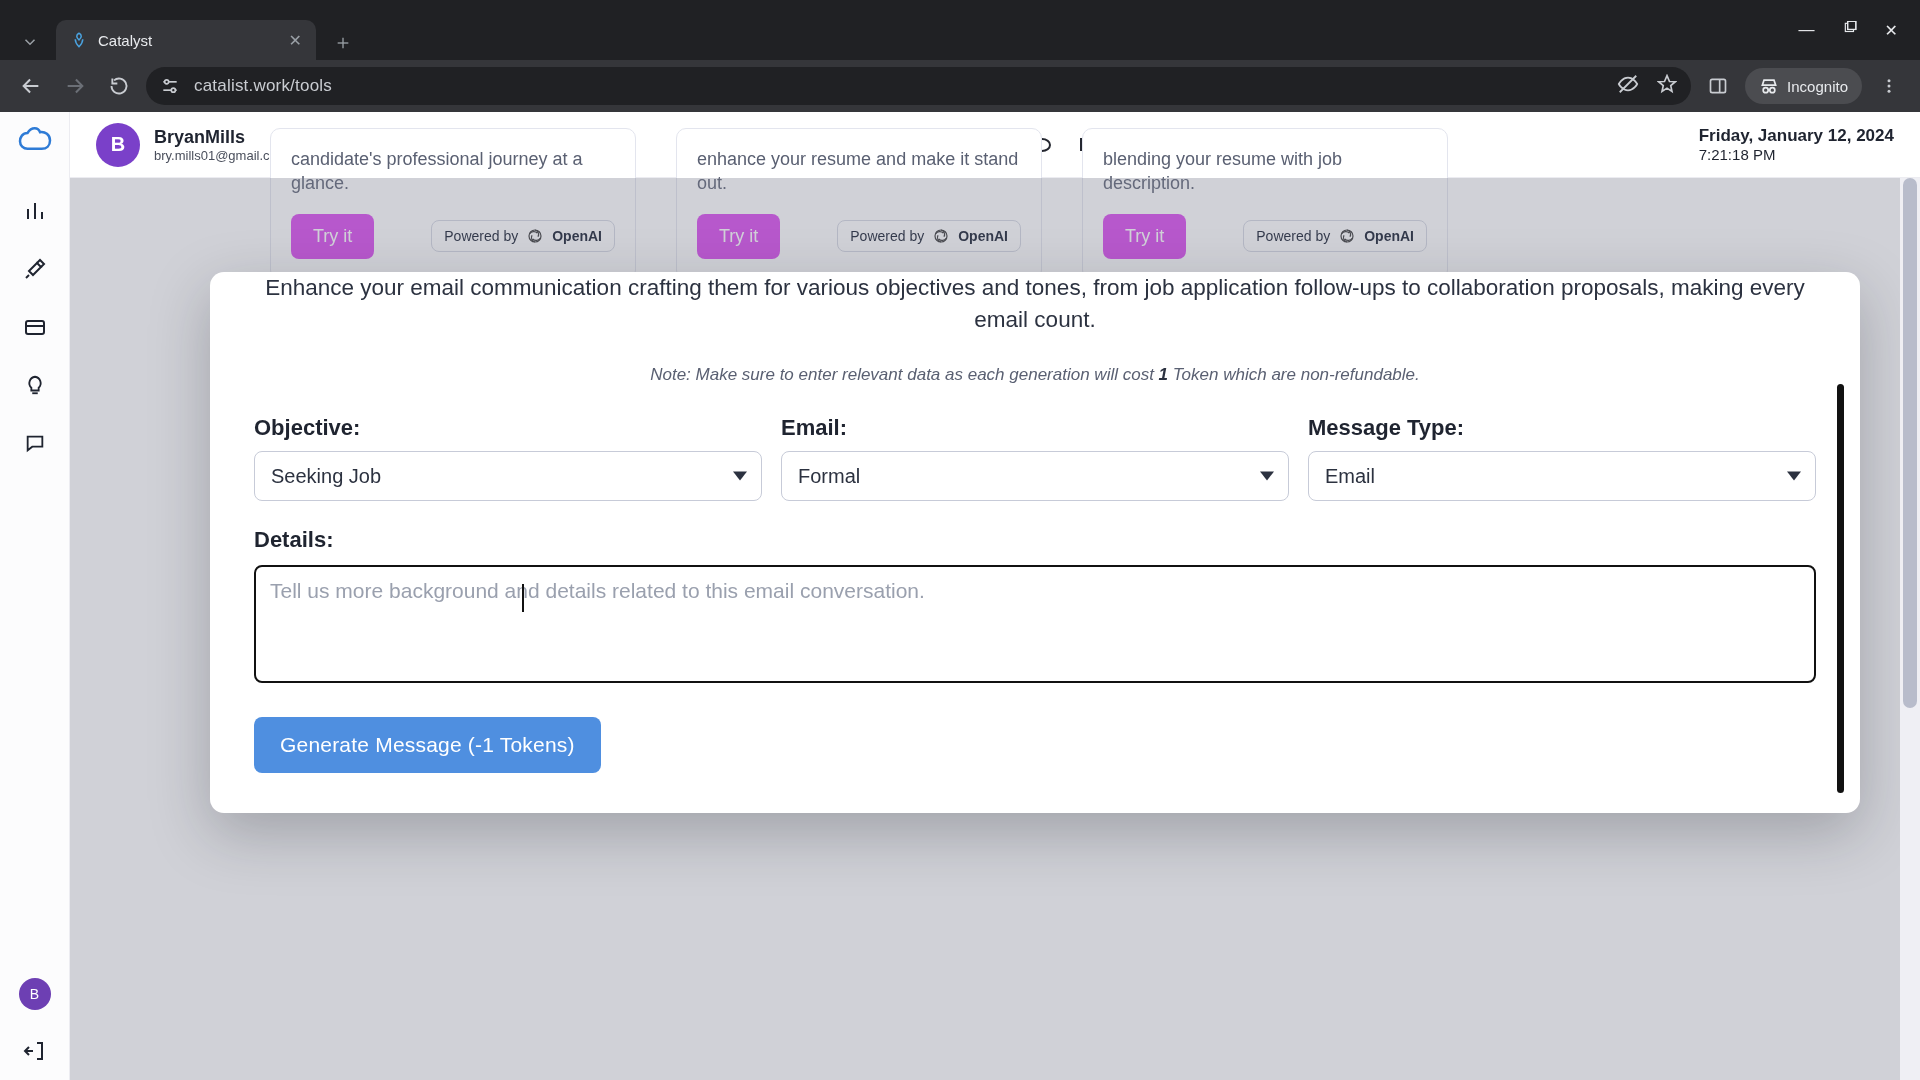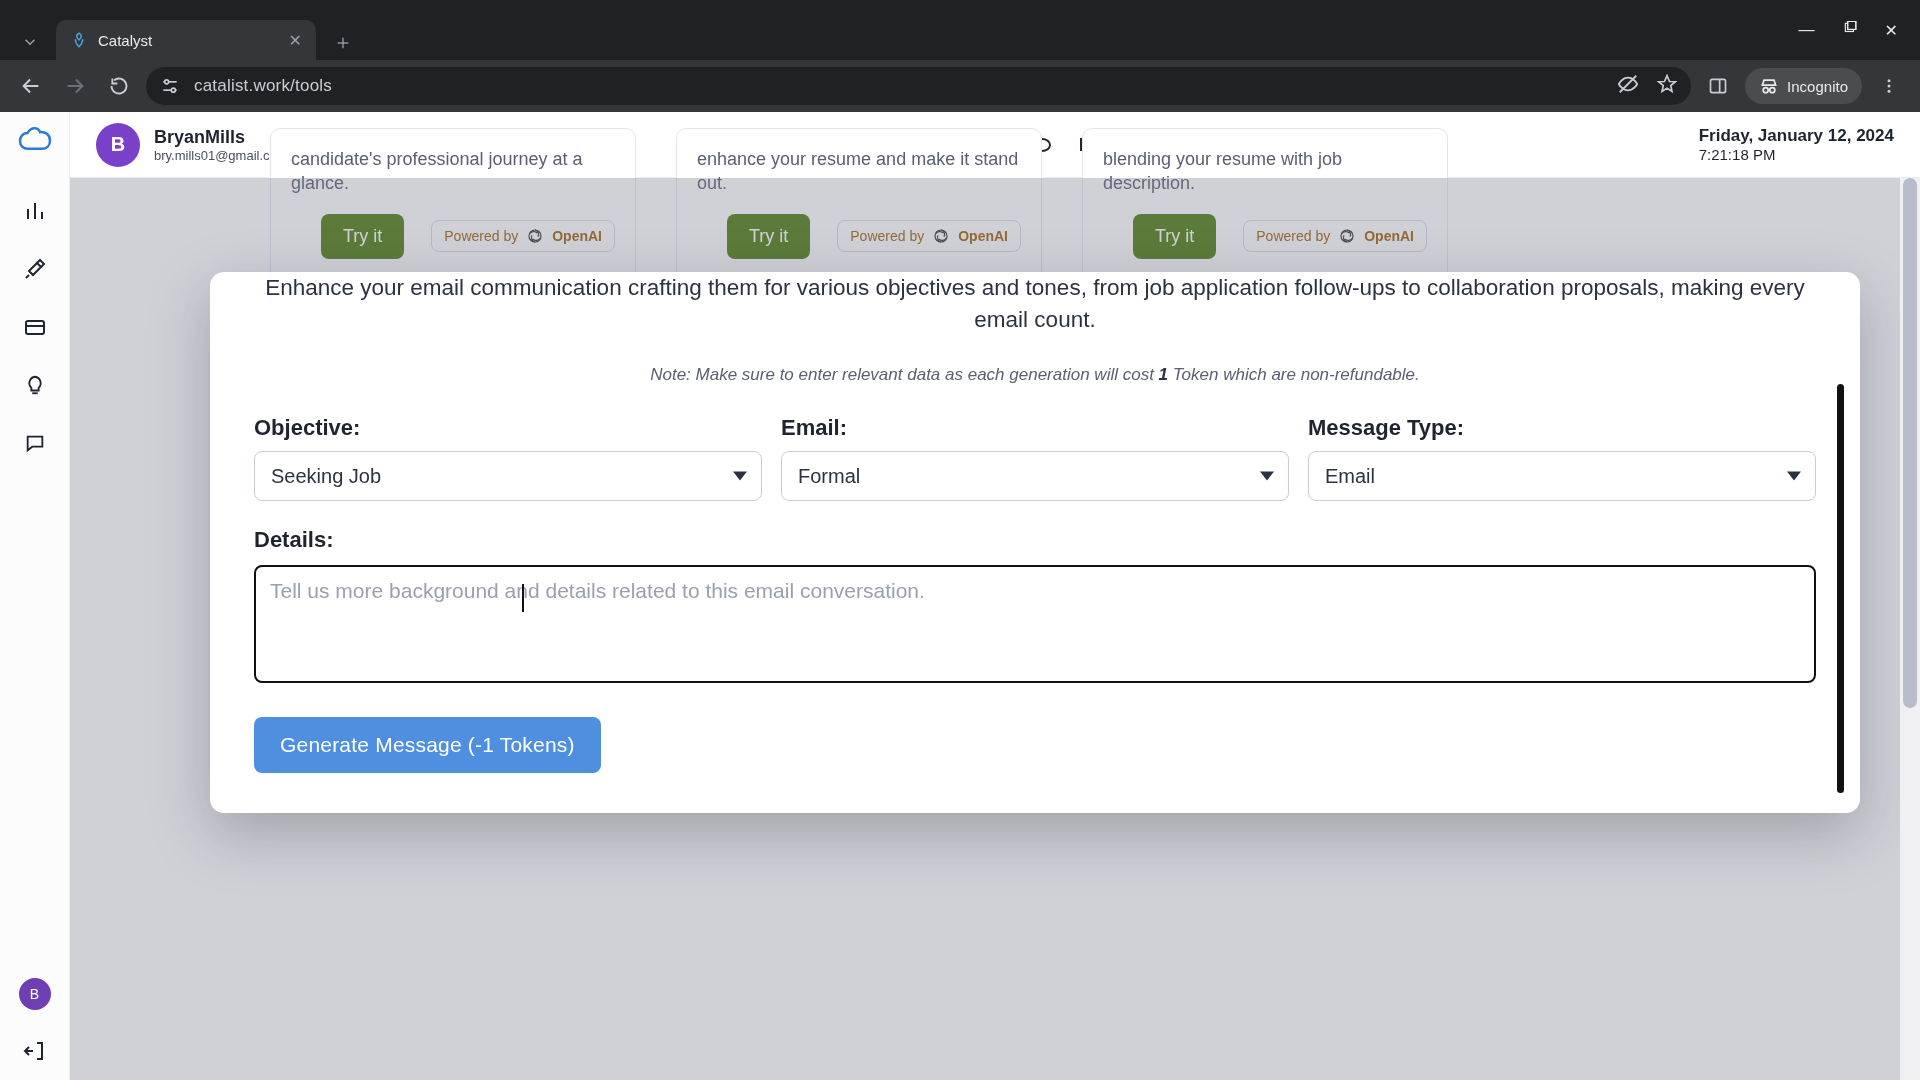--- a/index.html
+++ b/index.html
@@ -111,26 +111,26 @@
   .card-row { display:flex; gap:40px; }
   .card {
     width:366px; background:#fff;
     border:1px solid #e3e5ee; border-radius:10px;
     padding:18px 20px 20px 20px;
     display:flex; flex-direction:column; gap:18px;
   }
   .card-desc { color:#5a6072; font-size:18px; line-height:1.35; }
   .card-foot { display:flex; align-items:center; justify-content:space-between; }
   .tryit {
-    background:#4d7c0f; color:#fff; border:none;
-    padding:12px 22px; border-radius:8px; font-size:18px;margin-left:30px;
+    background:#d946ef; color:#fff; border:none;
+    padding:12px 22px; border-radius:8px; font-size:18px;
   }
   .powered {
     border:1px solid #d4d7e2; border-radius:8px;
-    padding:6px 12px; font-size:14px; color:#a16207;
+    padding:6px 12px; font-size:14px; color:#0f172a;
     display:flex; gap:8px; align-items:center;
     background:#fff;
   }
   .openai-knot { width:18px; height:18px; }
 
   
   .modal {
     position:absolute;
     left:140px; right:60px;
     top:160px;

